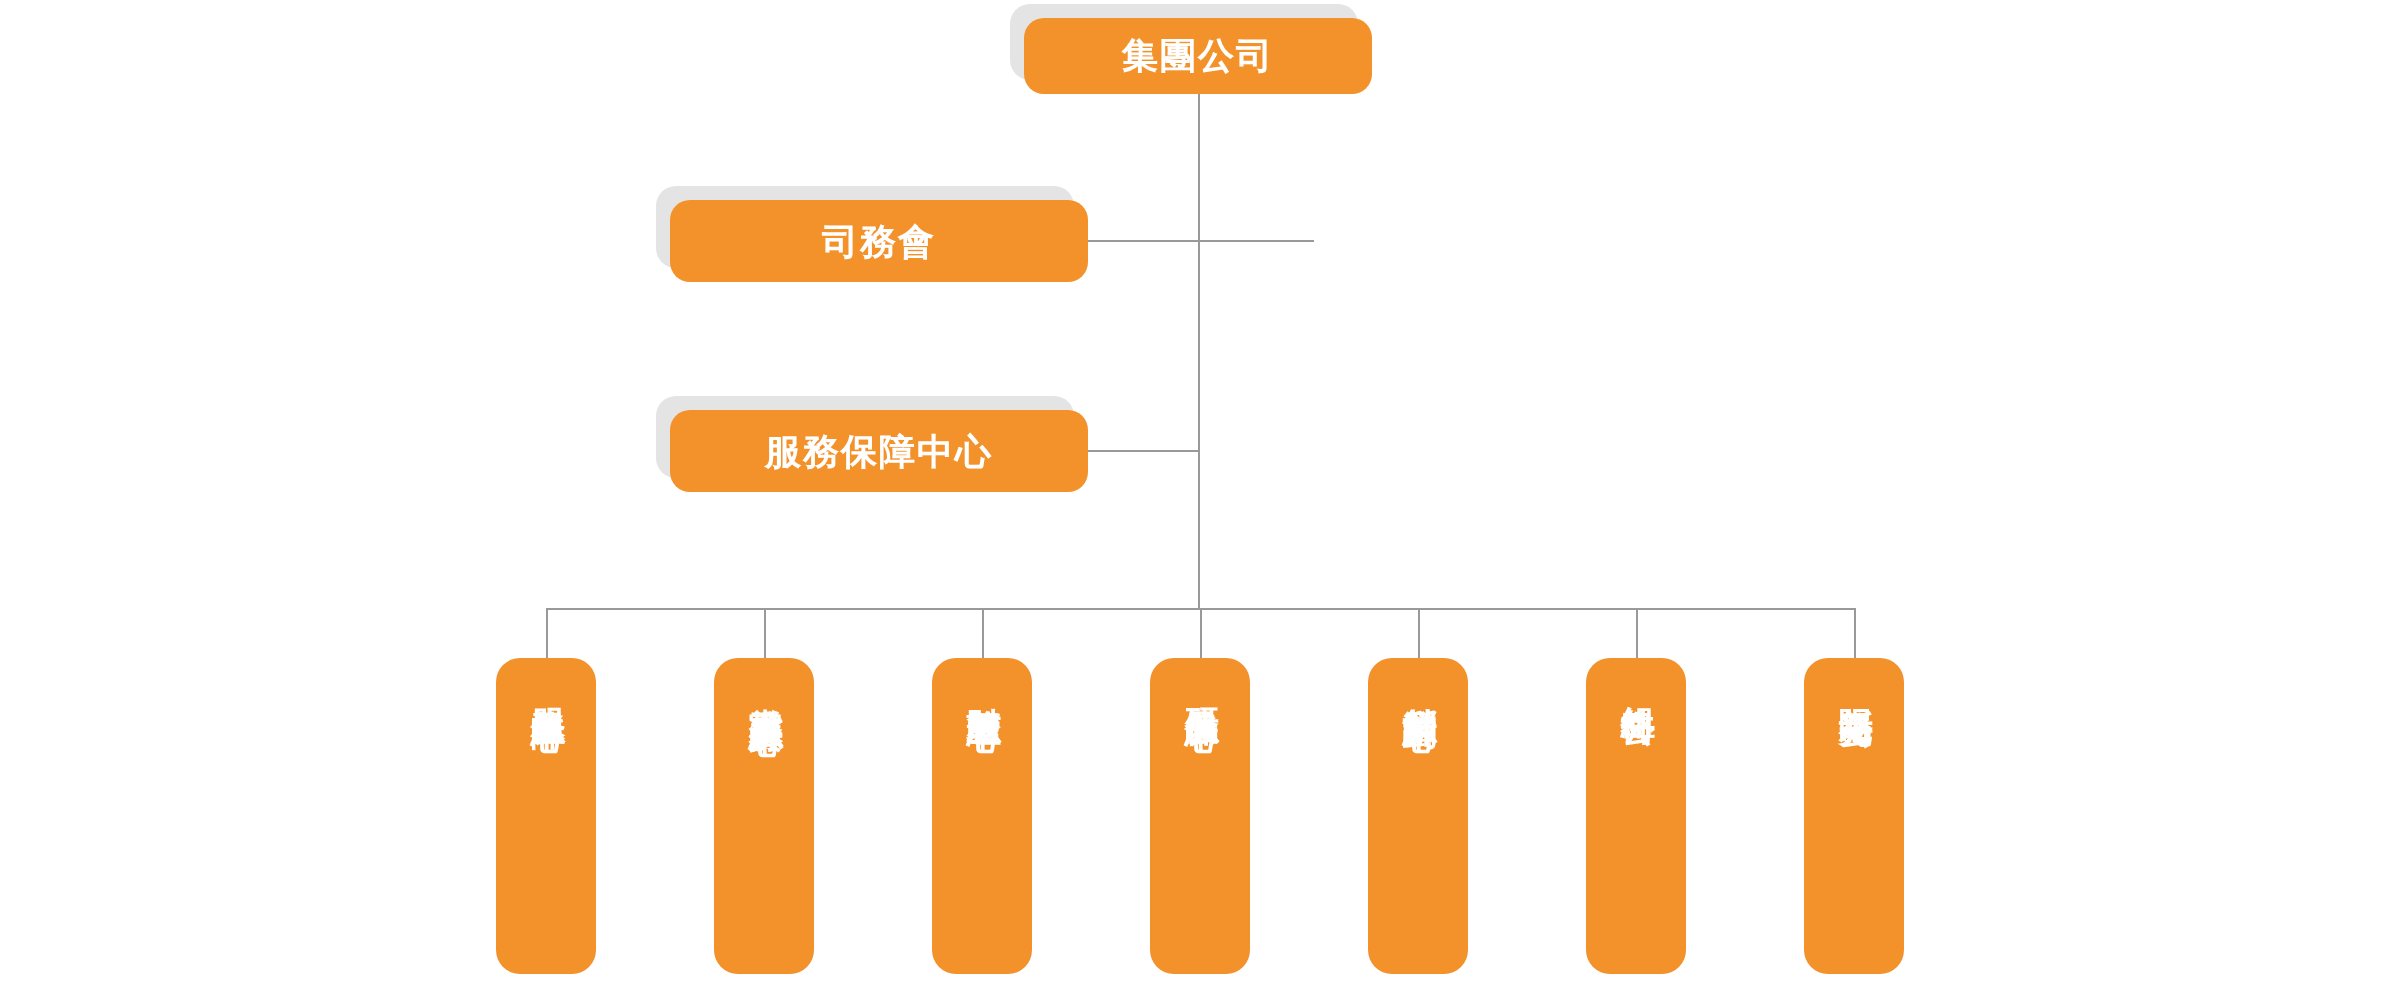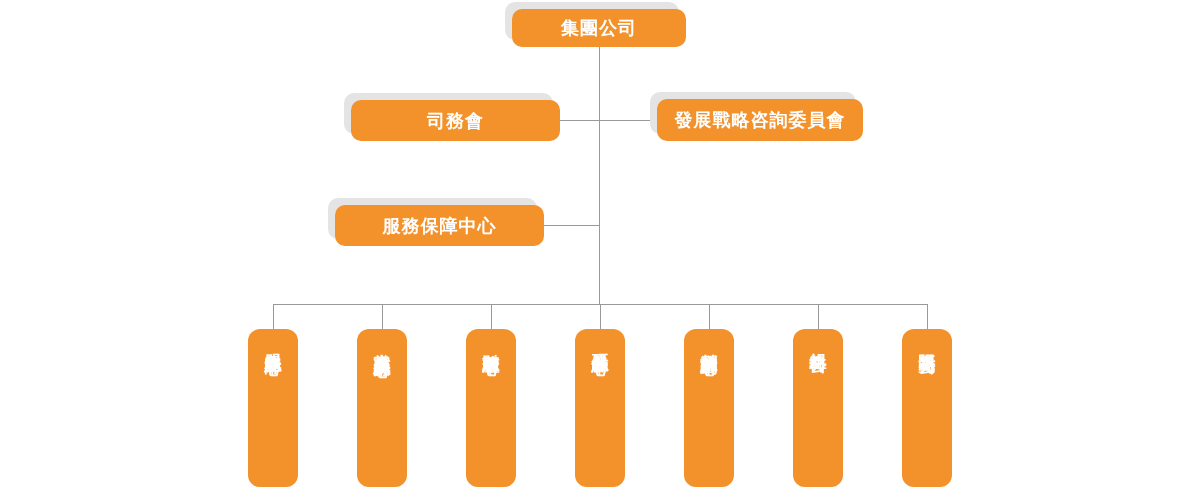--- a/index.html
+++ b/index.html
@@ -41,21 +41,21 @@
     font-size: 17px;
   }
   .vnode .vtext {
     writing-mode: vertical-rl;
     text-orientation: upright;
     letter-spacing: 1px;
     line-height: 1;
   }
   
   .n-root      { left: 512px; top: 9px;   width: 174px; height: 38px; }
-  .n-council   { left: 335px; top: 100px; width: 209px; height: 41px; margin-left: 16px; }
+  .n-council   { left: 335px; top: 100px; width: 209px; height: 41px; }
   .n-strategy  { left: 657px; top: 99px;  width: 206px; height: 42px; }
   .n-audit     { left: 335px; top: 205px; width: 209px; height: 41px; }
   .dept        { top: 329px;  width: 50px; height: 158px; }
   .d0 { left: 248px; } .d1 { left: 357px; } .d2 { left: 466px; }
   .d3 { left: 575px; } .d4 { left: 684px; } .d5 { left: 793px; }
   .d6 { left: 902px; }
   
   .line {
     position: absolute;
     background: #999999;
@@ -84,21 +84,20 @@
   <div class="line vline drop p1"></div>
   <div class="line vline drop p2"></div>
   <div class="line vline drop p3"></div>
   <div class="line vline drop p4"></div>
   <div class="line vline drop p5"></div>
   <div class="line vline drop p6"></div>
 
   <div class="node hnode n-root">集團公司</div>
 
   <div class="node hnode n-council">司務會</div>
-  <div class="node hnode n-strategy">發展戰略咨詢委員會</div>
 
   <div class="node hnode n-audit">服務保障中心</div>
 
   <div class="node vnode dept d0">
     <span class="vtext">服務保障中心</span>
   </div>
   <div class="node vnode dept d1">
     <span class="vtext">黨群人力資源中心</span>
   </div>
   <div class="node vnode dept d2">

